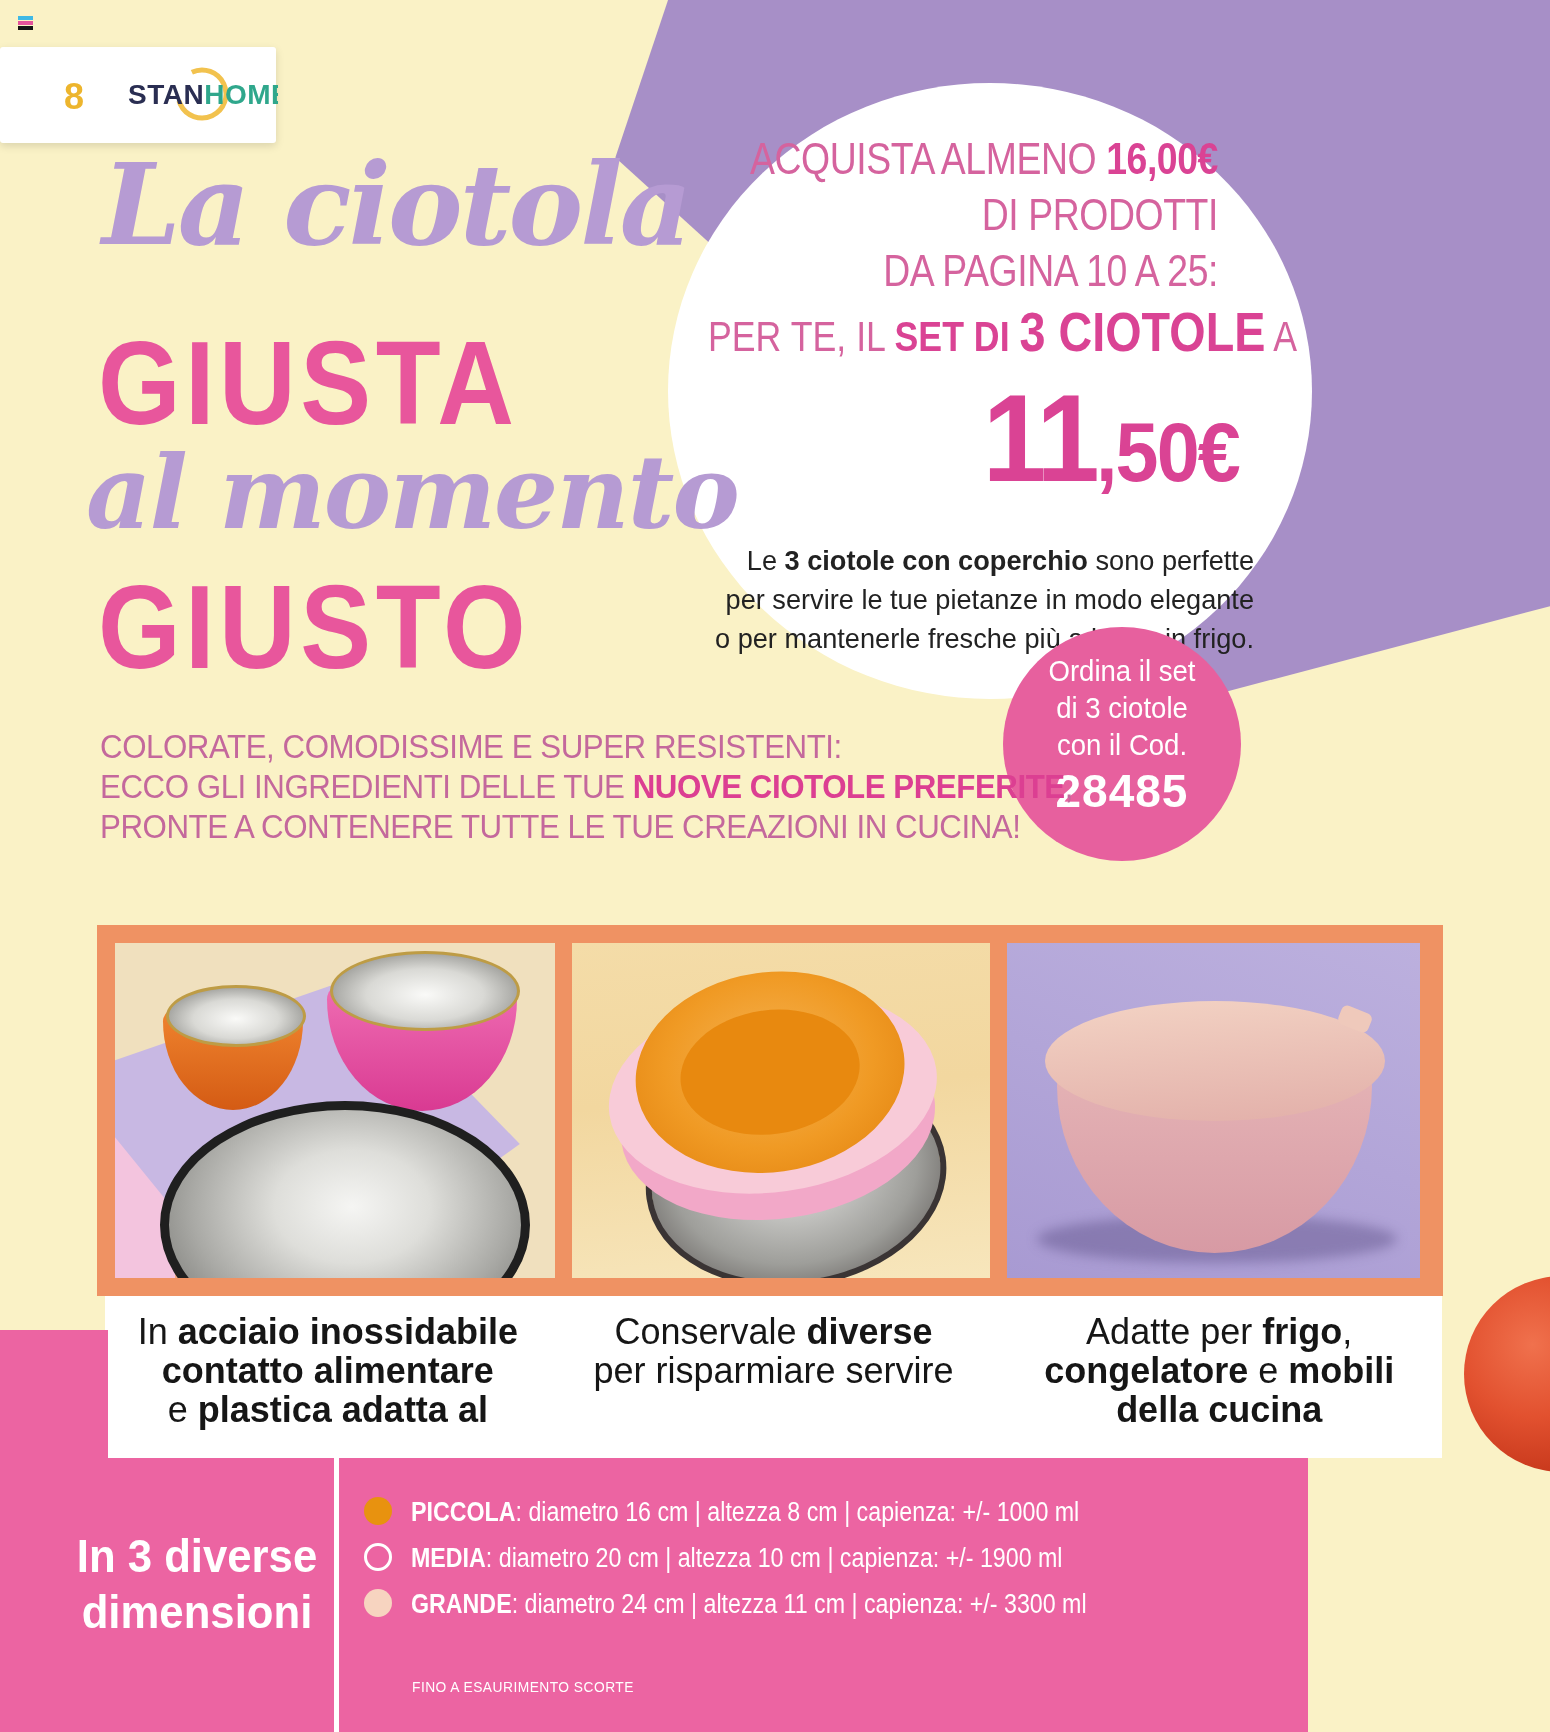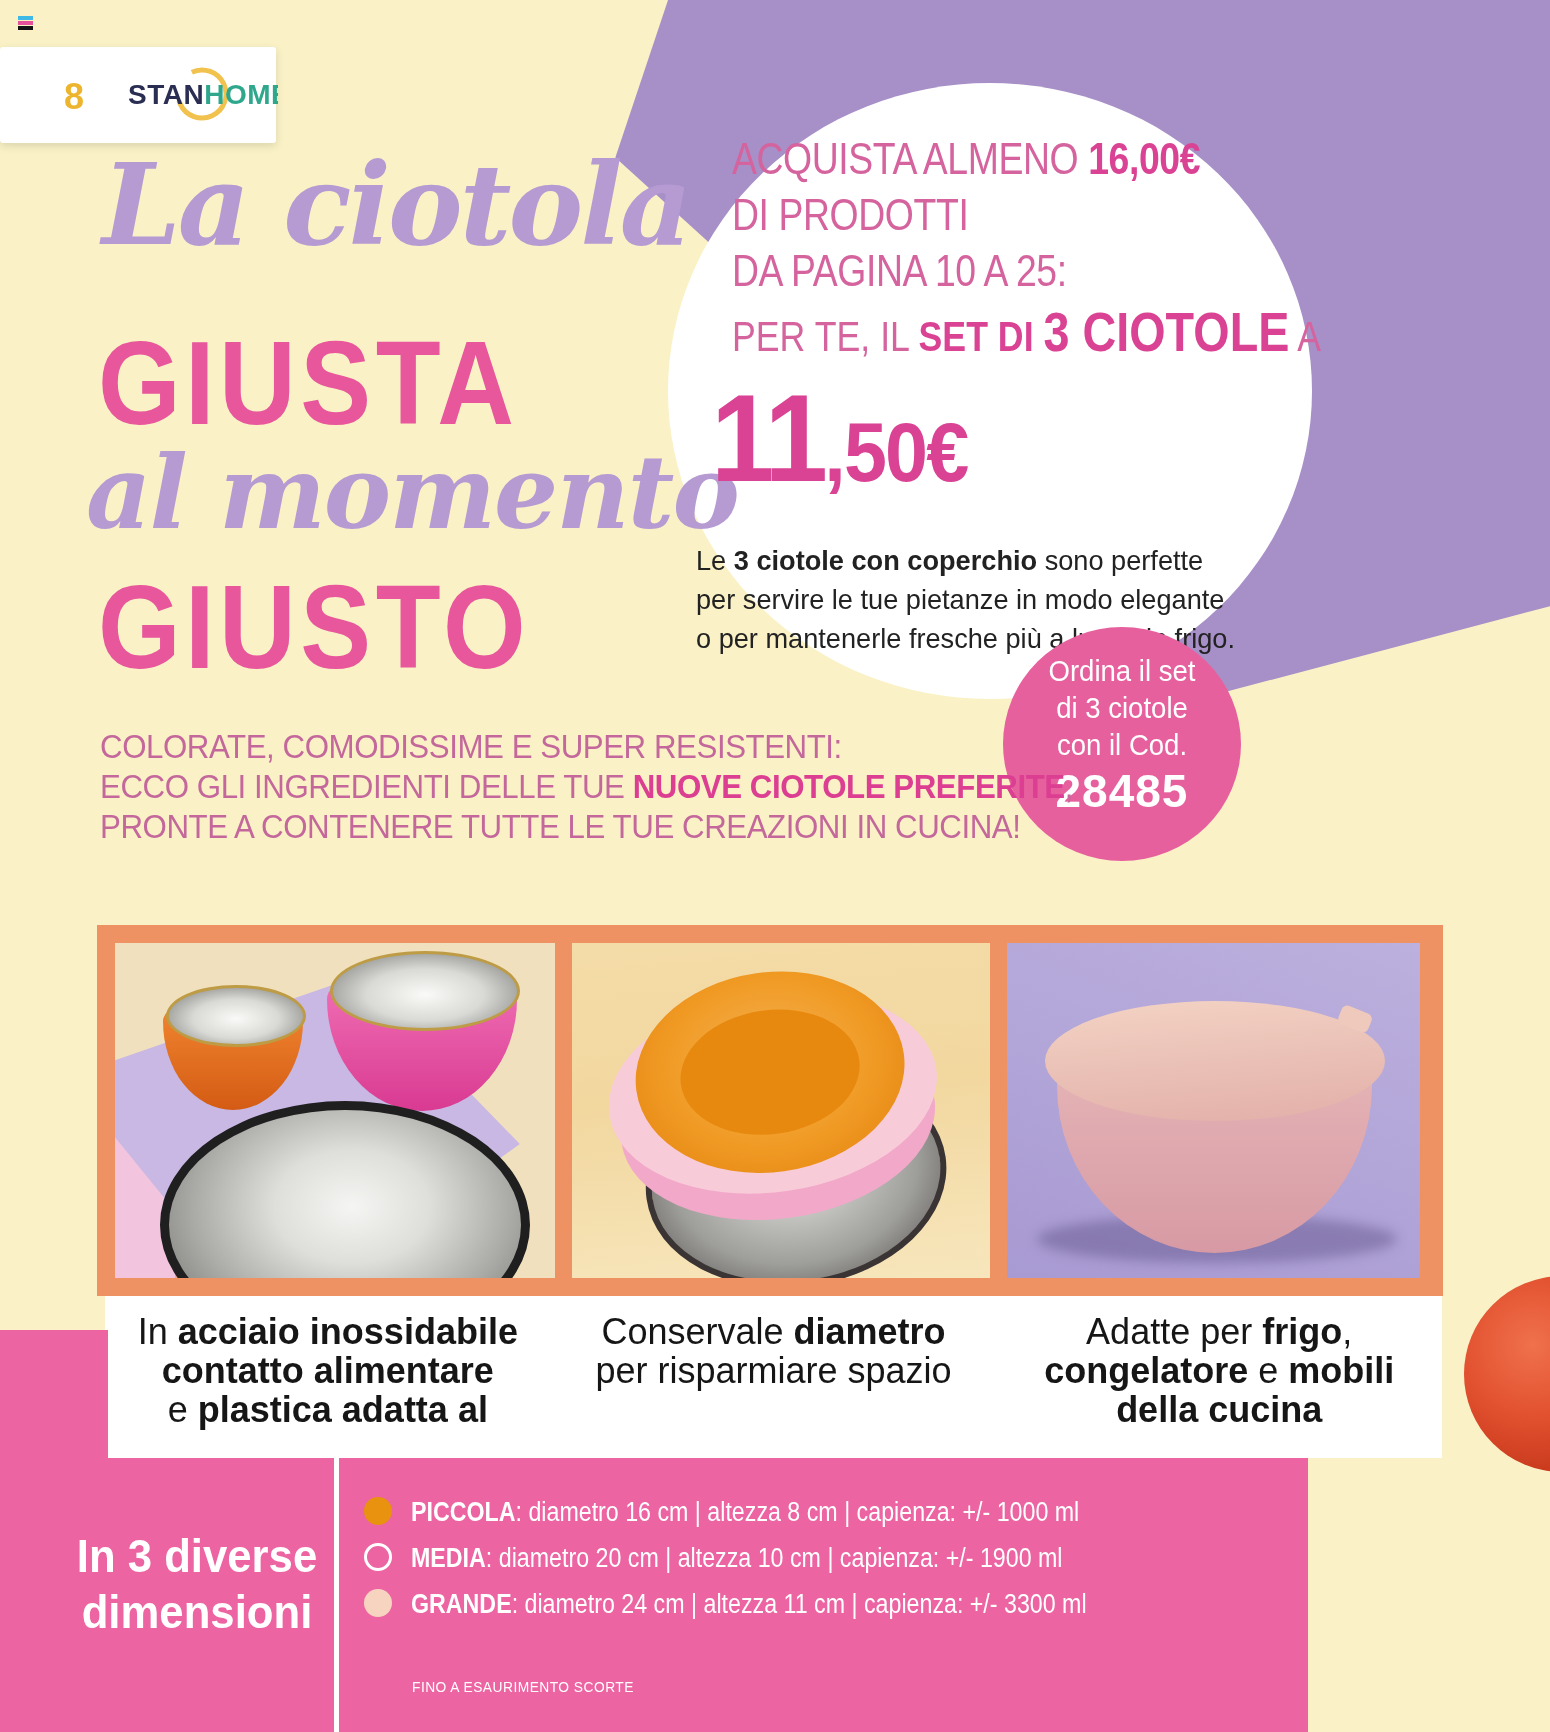--- a/index.html
+++ b/index.html
@@ -29,21 +29,21 @@
   .t-script{position:absolute;font-family:"DejaVu Serif",serif;font-style:italic;font-weight:bold;
         color:#B69BD3;line-height:1.05;white-space:nowrap;}
   .t-block{position:absolute;font-weight:800;color:#E8569C;line-height:1;white-space:nowrap;
         transform:scaleX(.9);transform-origin:left center;letter-spacing:5px;}
   #title-1{left:102px;top:146px;font-size:112px;letter-spacing:-3px;}
   #title-2{left:98px;top:324px;font-size:118px;}
   #title-3{left:86px;top:440px;font-size:101px;letter-spacing:-2px;}
   #title-4{left:98px;top:568px;font-size:118px;}
 
   
-  .promo-content{position:absolute;left:687px;top:131px;width:600px;text-align:left;}
+  .promo-content{position:absolute;left:663px;top:131px;width:600px;text-align:right;}
   .promo-line{font-size:44px;line-height:56px;color:#D5639E;transform:scaleX(.85);letter-spacing:-.5px;
         white-space:nowrap;}
   .promo-line b{color:#DA4394;}
   .promo-line4{line-height:66px;color:#D5639E;transform:scaleX(.85);white-space:nowrap;}
   .promo-line4 .s-reg{font-size:42px;}
   .promo-line4 .s-bold{font-size:42px;font-weight:bold;color:#DA4394;}
   .promo-line4 .s-big{font-size:55px;font-weight:bold;color:#DA4394;}
   .price{margin-top:2px;line-height:114px;font-weight:bold;color:#DA4394;transform:scaleX(.92);
         white-space:nowrap;}
   .price-main{font-size:124px;letter-spacing:-4px;}
@@ -205,22 +205,22 @@
     </div>
   </div>
 
   <div class="captions">
     <div class="caption">
       <div><span>In </span><b>acciaio inossidabile</b></div>
       <div><b>contatto alimentare</b></div>
       <div><span>e </span><b>plastica adatta al</b></div>
     </div>
     <div class="caption">
-      <div><span>Conservale </span><b>diametro</b></div>
-      <div><span>per risparmiare spazio</span></div>
+      <div><span>Conservale </span><b>diverse</b></div>
+      <div><span>per risparmiare servire</span></div>
     </div>
     <div class="caption">
       <div><span>Adatte per </span><b>frigo</b><span>,</span></div>
       <div><b>congelatore</b><span> e </span><b>mobili</b></div>
       <div><b>della cucina</b></div>
     </div>
   </div>
 
   <div class="pink-notch"></div>
   <div class="pink-band"></div>

